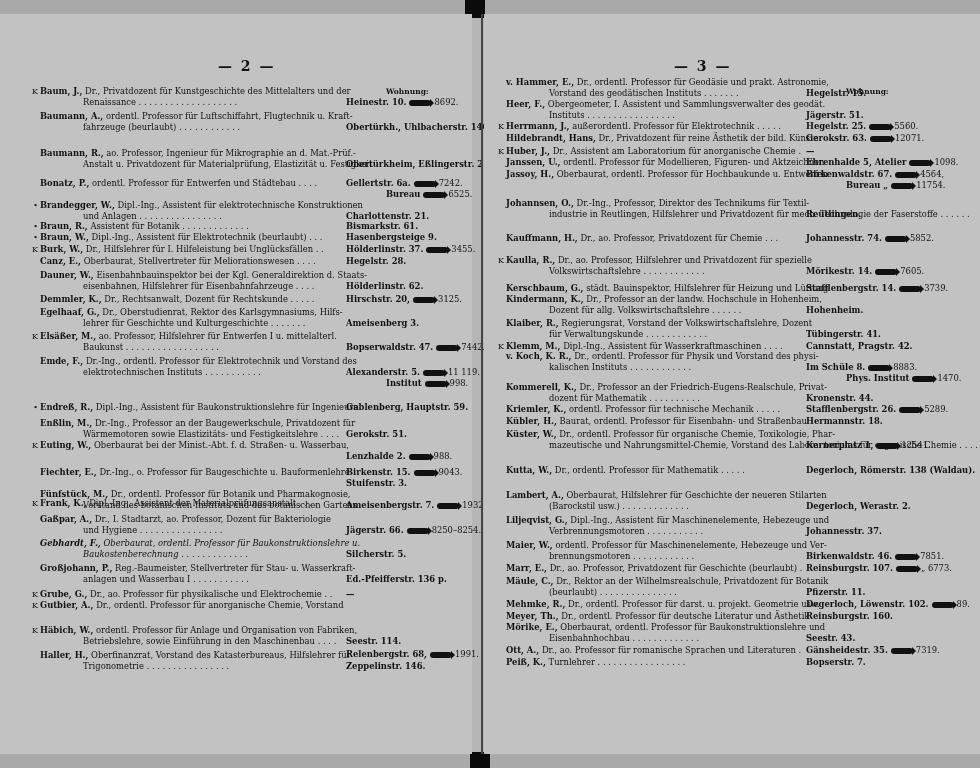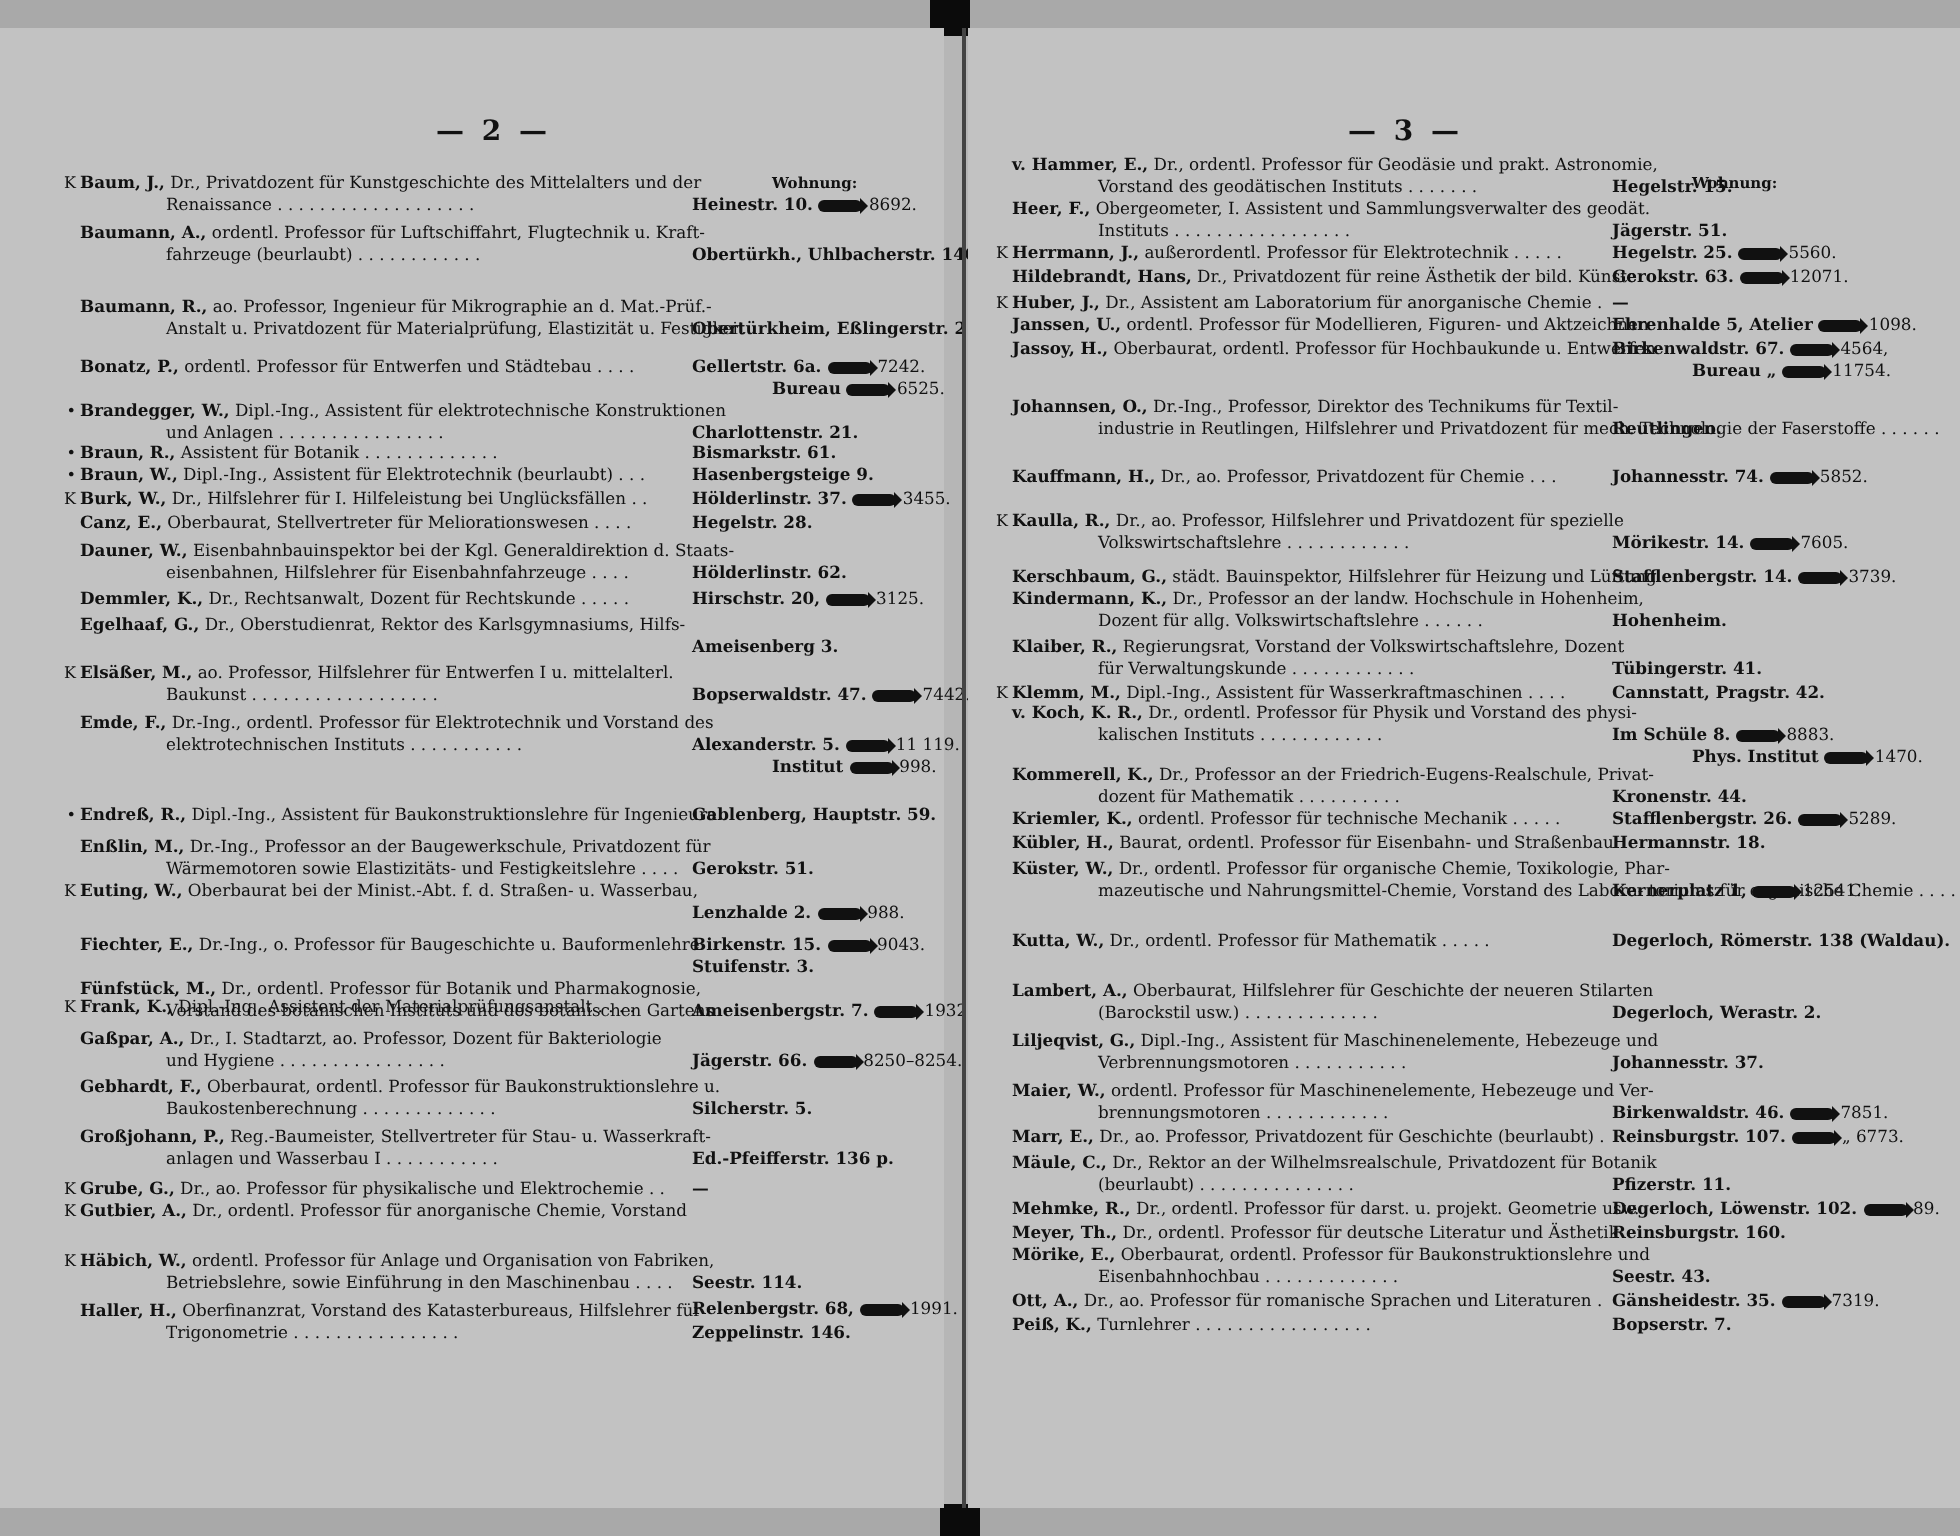--- a/index.html
+++ b/index.html
@@ -78,42 +78,42 @@
       <div class="entry" style="left: 28px; top: 218px;"><span class="mark">•</span><span class="name">Braun, W.,</span> <span class="desc">Dipl.-Ing., Assistent für Elektrotechnik (beurlaubt) . . .</span></div>
       <div class="addr" style="left: 346px; top: 218px;"><span>Hasenbergsteige 9.</span></div>
       <div class="entry" style="left: 28px; top: 230px;"><span class="mark">K</span><span class="name">Burk, W.,</span> <span class="desc">Dr., Hilfslehrer für I. Hilfeleistung bei Unglücksfällen . .</span></div>
       <div class="addr" style="left: 346px; top: 230px;"><span>Hölderlinstr. 37.</span><span class="phone-icon"></span><span class="tel">3455.</span></div>
       <div class="entry" style="left: 28px; top: 242px;"><span class="mark"></span><span class="name">Canz, E.,</span> <span class="desc">Oberbaurat, Stellvertreter für Meliorationswesen . . . .</span></div>
       <div class="addr" style="left: 346px; top: 242px;"><span>Hegelstr. 28.</span></div>
       <div class="entry" style="left: 28px; top: 256px;"><span class="mark"></span><span class="name">Dauner, W.,</span> <span class="desc">Eisenbahnbauinspektor bei der Kgl. Generaldirektion d. Staats-</span><span class="cont">eisenbahnen, Hilfslehrer für Eisenbahnfahrzeuge . . . .</span></div>
       <div class="addr" style="left: 346px; top: 267.2px;"><span>Hölderlinstr. 62.</span></div>
       <div class="entry" style="left: 28px; top: 280px;"><span class="mark"></span><span class="name">Demmler, K.,</span> <span class="desc">Dr., Rechtsanwalt, Dozent für Rechtskunde . . . . .</span></div>
       <div class="addr" style="left: 346px; top: 280px;"><span>Hirschstr. 20,</span><span class="phone-icon"></span><span class="tel">3125.</span></div>
-      <div class="entry" style="left: 28px; top: 293px;"><span class="mark"></span><span class="name">Egelhaaf, G.,</span> <span class="desc">Dr., Oberstudienrat, Rektor des Karlsgymnasiums, Hilfs-</span></div>
+      <div class="entry" style="left: 28px; top: 293px;"><span class="mark"></span><span class="name">Egelhaaf, G.,</span> <span class="desc">Dr., Oberstudienrat, Rektor des Karlsgymnasiums, Hilfs-</span><span class="cont">lehrer für Geschichte und Kulturgeschichte . . . . . . .</span></div>
       <div class="addr" style="left: 346px; top: 304.2px;"><span>Ameisenberg 3.</span></div>
       <div class="entry" style="left: 28px; top: 317px;"><span class="mark">K</span><span class="name">Elsäßer, M.,</span> <span class="desc">ao. Professor, Hilfslehrer für Entwerfen I u. mittelalterl.</span><span class="cont">Baukunst . . . . . . . . . . . . . . . . . .</span></div>
       <div class="addr" style="left: 346px; top: 328.2px;"><span>Bopserwaldstr. 47.</span><span class="phone-icon"></span><span class="tel">7442.</span></div>
       <div class="entry" style="left: 28px; top: 342px;"><span class="mark"></span><span class="name">Emde, F.,</span> <span class="desc">Dr.-Ing., ordentl. Professor für Elektrotechnik und Vorstand des</span><span class="cont">elektrotechnischen Instituts . . . . . . . . . . .</span></div>
       <div class="addr" style="left: 346px; top: 353.2px;"><span>Alexanderstr. 5.</span><span class="phone-icon"></span><span class="tel">11 119.</span></div>
       <div class="addr" style="left: 386px; top: 364.4px;"><span>Institut</span><span class="phone-icon"></span><span class="tel">998.</span></div>
       <div class="entry" style="left: 28px; top: 388px;"><span class="mark">•</span><span class="name">Endreß, R.,</span> <span class="desc">Dipl.-Ing., Assistent für Baukonstruktionslehre für Ingenieure</span></div>
       <div class="addr" style="left: 346px; top: 388px;"><span>Gablenberg, Hauptstr. 59.</span></div>
       <div class="entry" style="left: 28px; top: 404px;"><span class="mark"></span><span class="name">Enßlin, M.,</span> <span class="desc">Dr.-Ing., Professor an der Baugewerkschule, Privatdozent für</span><span class="cont">Wärmemotoren sowie Elastizitäts- und Festigkeitslehre . . . .</span></div>
       <div class="addr" style="left: 346px; top: 415.2px;"><span>Gerokstr. 51.</span></div>
       <div class="entry" style="left: 28px; top: 426px;"><span class="mark">K</span><span class="name">Euting, W.,</span> <span class="desc">Oberbaurat bei der Minist.-Abt. f. d. Straßen- u. Wasserbau,</span></div>
       <div class="addr" style="left: 346px; top: 437.2px;"><span>Lenzhalde 2.</span><span class="phone-icon"></span><span class="tel">988.</span></div>
       <div class="entry" style="left: 28px; top: 453px;"><span class="mark"></span><span class="name">Fiechter, E.,</span> <span class="desc">Dr.-Ing., o. Professor für Baugeschichte u. Bauformenlehre</span></div>
       <div class="addr" style="left: 346px; top: 453px;"><span>Birkenstr. 15.</span><span class="phone-icon"></span><span class="tel">9043.</span></div>
       <div class="entry" style="left: 28px; top: 464px; margin-top: 20px;"><span class="mark">K</span><span class="name">Frank, K.,</span> <span class="desc">Dipl.-Ing., Assistent der Materialprüfungsanstalt . . . .</span></div>
       <div class="addr" style="left: 346px; top: 464px;"><span>Stuifenstr. 3.</span></div>
       <div class="entry" style="left: 28px; top: 475px;"><span class="mark"></span><span class="name">Fünfstück, M.,</span> <span class="desc">Dr., ordentl. Professor für Botanik und Pharmakognosie,</span><span class="cont">Vorstand des botanischen Instituts und des botanischen Gartens</span></div>
       <div class="addr" style="left: 346px; top: 486.2px;"><span>Ameisenbergstr. 7.</span><span class="phone-icon"></span><span class="tel">1932.</span></div>
       <div class="entry" style="left: 28px; top: 500px;"><span class="mark"></span><span class="name">Gaßpar, A.,</span> <span class="desc">Dr., I. Stadtarzt, ao. Professor, Dozent für Bakteriologie</span><span class="cont">und Hygiene . . . . . . . . . . . . . . . .</span></div>
       <div class="addr" style="left: 346px; top: 511.2px;"><span>Jägerstr. 66.</span><span class="phone-icon"></span><span class="tel">8250–8254.</span></div>
-      <div class="entry" style="left: 28px; top: 524px;"><span class="mark"></span><span class="name">Gebhardt, F.,</span> <span class="desc">Oberbaurat, ordentl. Professor für Baukonstruktionslehre u.</span><span class="cont">Baukostenberechnung . . . . . . . . . . . . .</span></div>
+      <div class="entry" style="left: 28px; top: 524px; font-style: italic;"><span class="mark"></span><span class="name">Gebhardt, F.,</span> <span class="desc">Oberbaurat, ordentl. Professor für Baukonstruktionslehre u.</span><span class="cont">Baukostenberechnung . . . . . . . . . . . . .</span></div>
       <div class="addr" style="left: 346px; top: 535.2px;"><span>Silcherstr. 5.</span></div>
       <div class="entry" style="left: 28px; top: 549px;"><span class="mark"></span><span class="name">Großjohann, P.,</span> <span class="desc">Reg.-Baumeister, Stellvertreter für Stau- u. Wasserkraft-</span><span class="cont">anlagen und Wasserbau I . . . . . . . . . . .</span></div>
       <div class="addr" style="left: 346px; top: 560.2px;"><span>Ed.-Pfeifferstr. 136 p.</span></div>
       <div class="entry" style="left: 28px; top: 575px;"><span class="mark">K</span><span class="name">Grube, G.,</span> <span class="desc">Dr., ao. Professor für physikalische und Elektrochemie . .</span></div>
       <div class="addr" style="left: 346px; top: 575px;"><span>—</span></div>
       <div class="entry" style="left: 28px; top: 586px;"><span class="mark">K</span><span class="name">Gutbier, A.,</span> <span class="desc">Dr., ordentl. Professor für anorganische Chemie, Vorstand</span></div>
       <div class="addr" style="left: 346px; top: 597.2px; margin-top: 38px;"><span>Relenbergstr. 68,</span><span class="phone-icon"></span><span class="tel">1991.</span></div>
       <div class="entry" style="left: 28px; top: 611px;"><span class="mark">K</span><span class="name">Häbich, W.,</span> <span class="desc">ordentl. Professor für Anlage und Organisation von Fabriken,</span><span class="cont">Betriebslehre, sowie Einführung in den Maschinenbau . . . .</span></div>
       <div class="addr" style="left: 346px; top: 622.2px;"><span>Seestr. 114.</span></div>
       <div class="entry" style="left: 28px; top: 636px;"><span class="mark"></span><span class="name">Haller, H.,</span> <span class="desc">Oberfinanzrat, Vorstand des Katasterbureaus, Hilfslehrer für</span><span class="cont">Trigonometrie . . . . . . . . . . . . . . . .</span></div>

